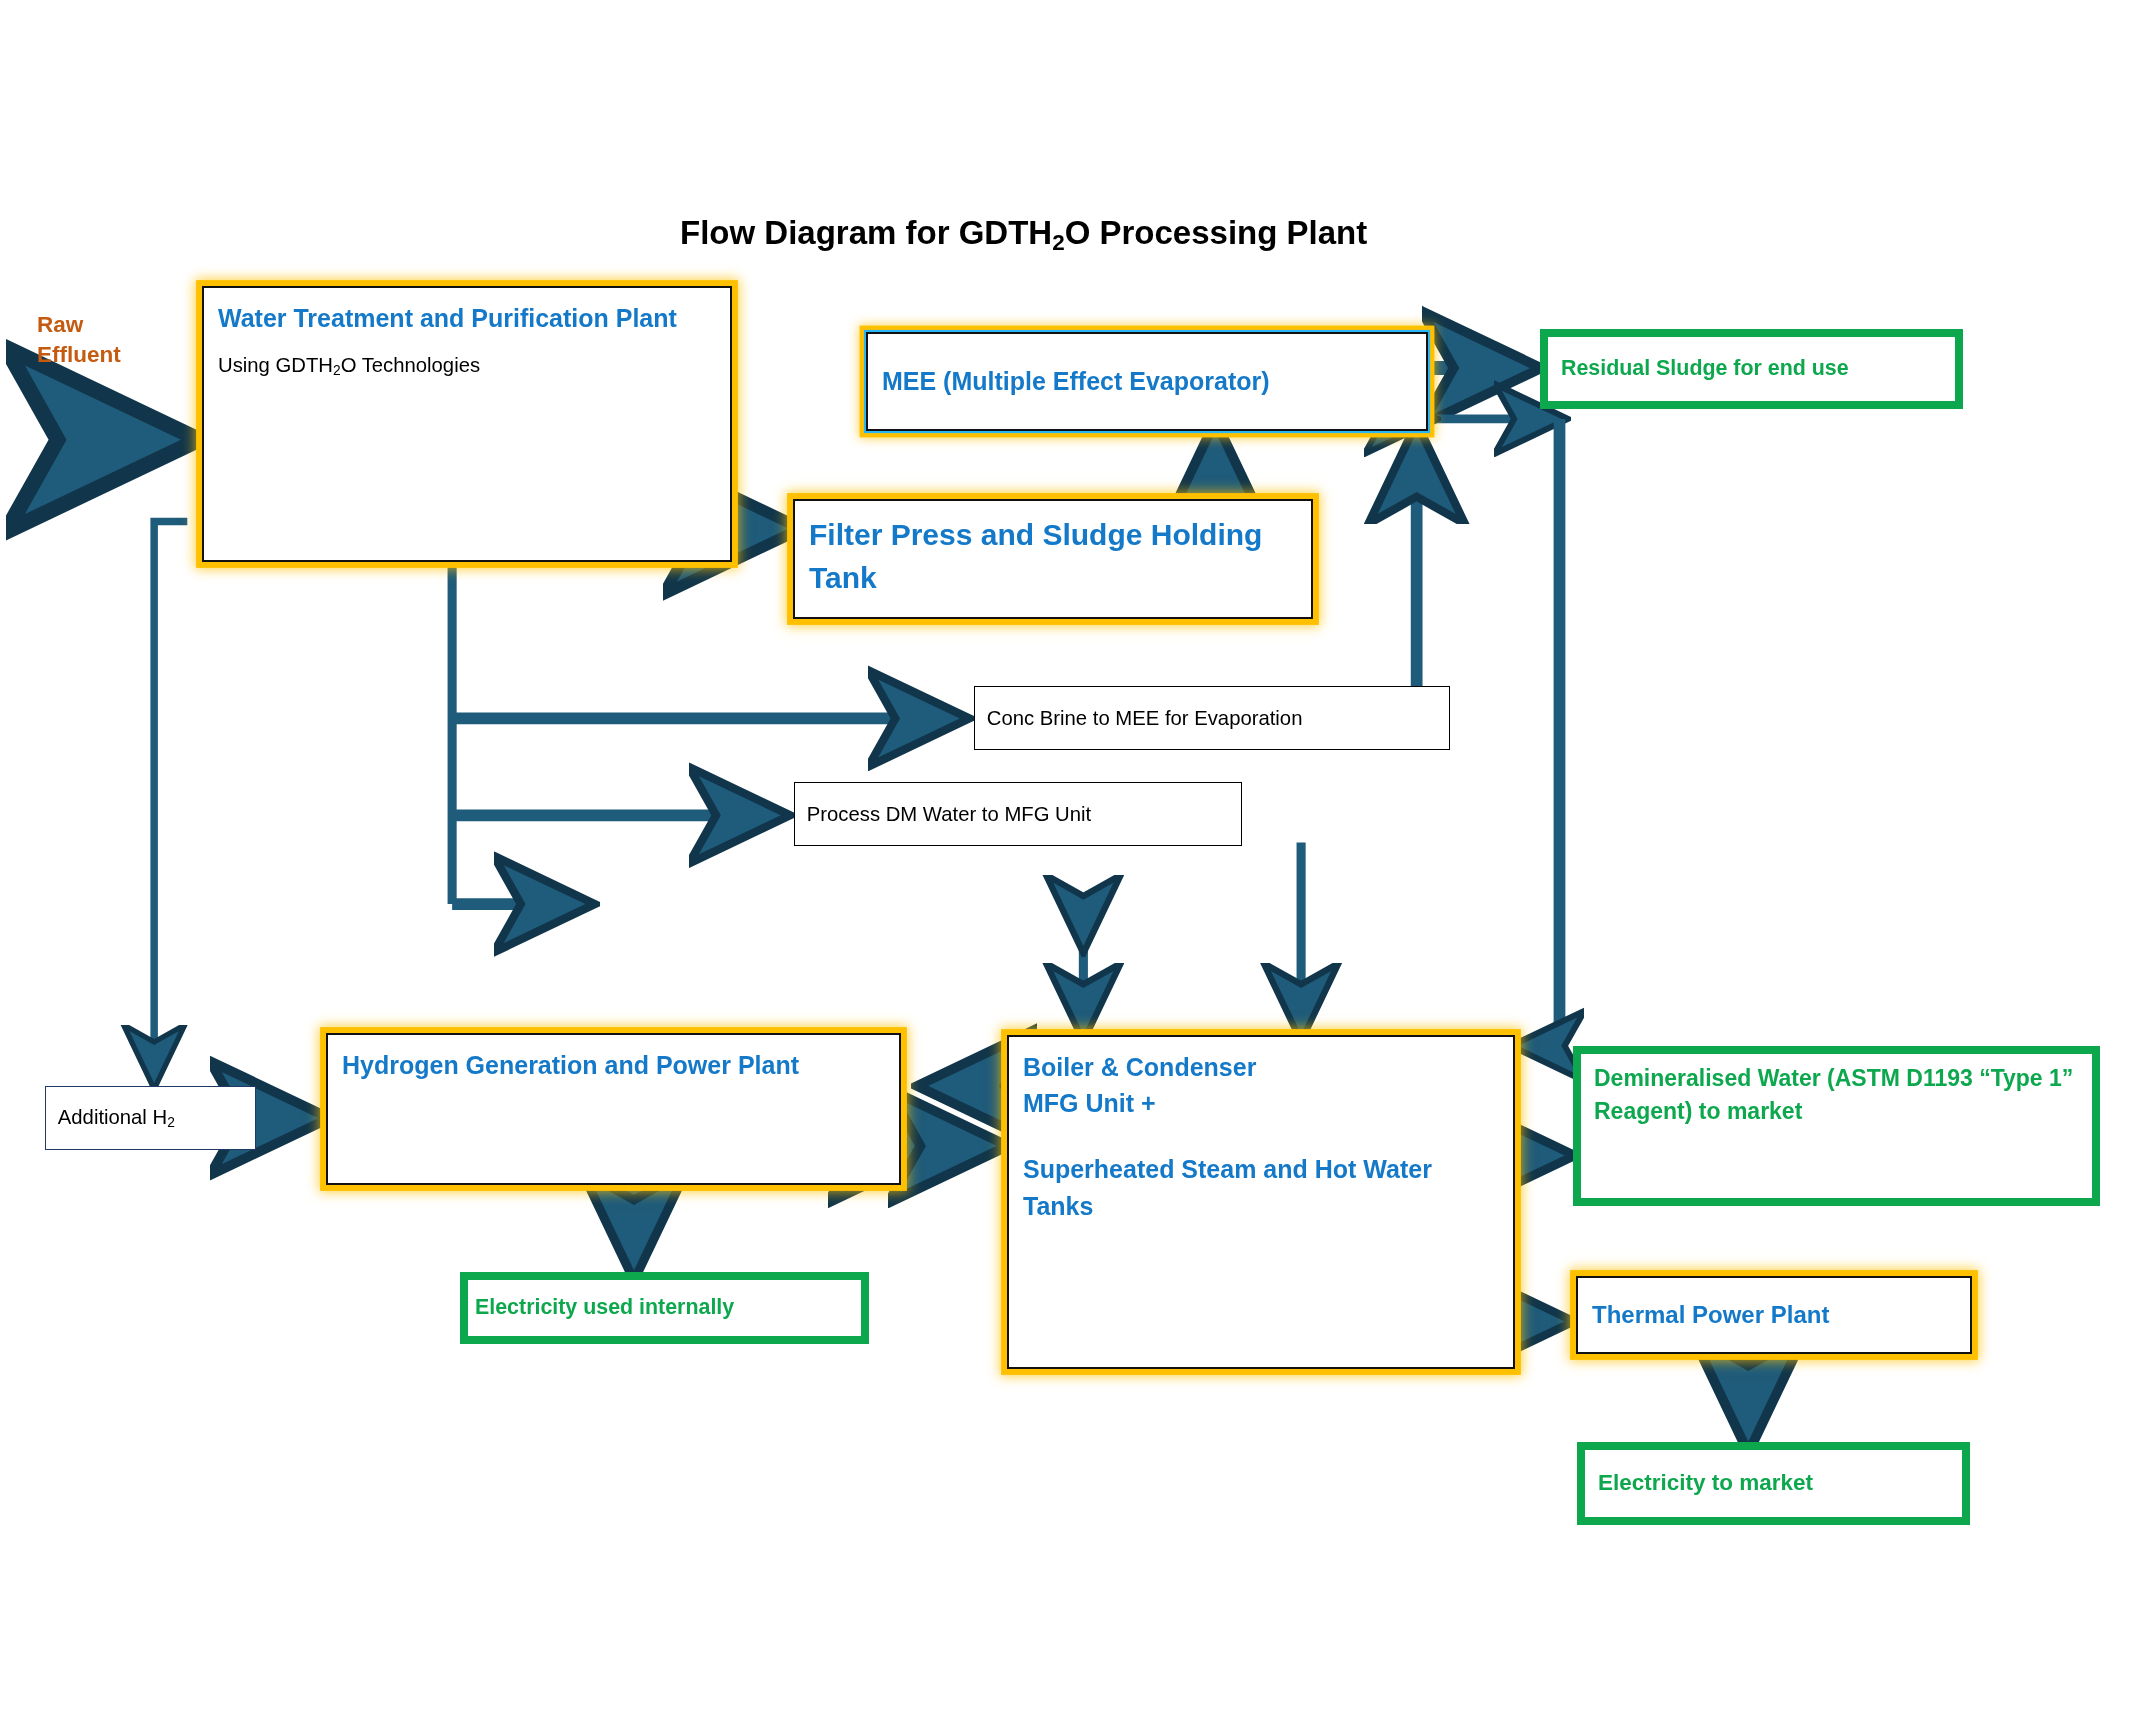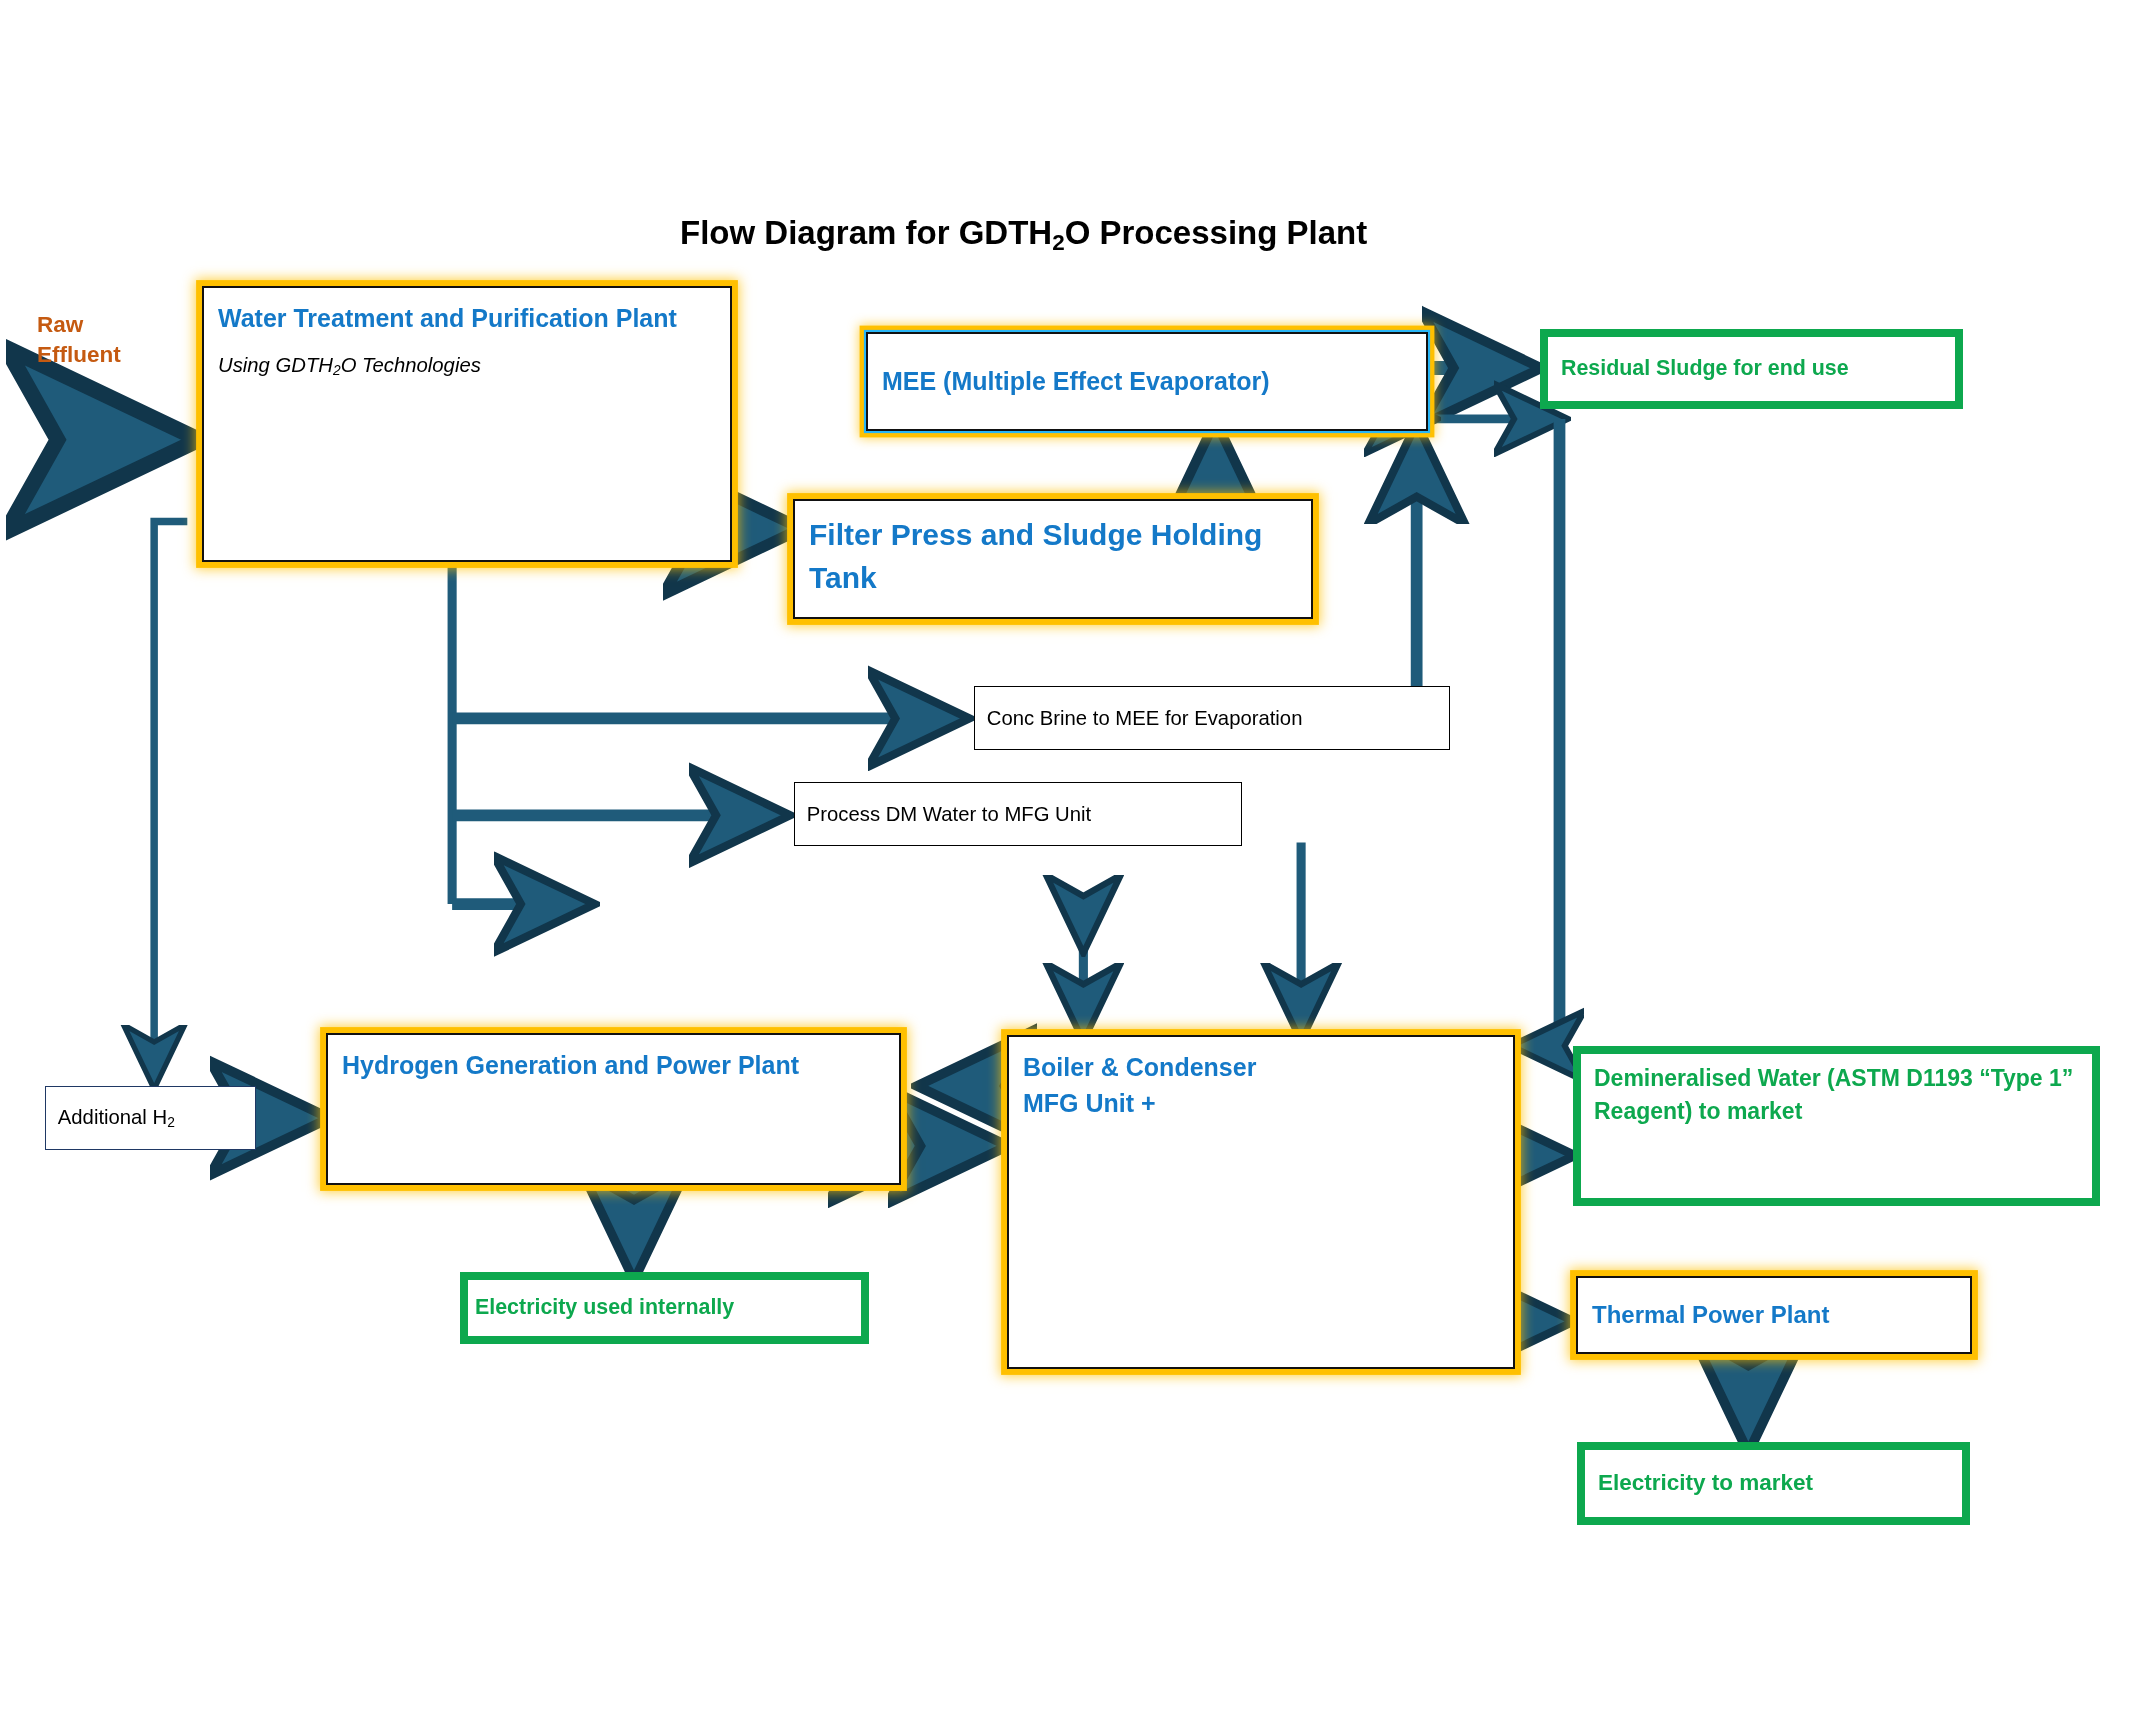--- a/index.html
+++ b/index.html
@@ -162,21 +162,21 @@
     <span>Flow Diagram for GDTH<sub>2</sub>O Processing Plant</span>
   </div>
 
   <div id="raw-effluent" style="left:37px; top:310px; font-size:22.5px;">
     <div>Raw</div>
     <div>Effluent</div>
   </div>
 
   <div class="node proc" style="left:202px; top:286px; width:530px; height:276px; font-size:25px;">
     <div style="margin-bottom:15px;">Water Treatment and Purification Plant</div>
-    <div style="color:#000000;font-weight:normal;font-size:20.3px;font-style:italic;">Using GDTH<sub>2</sub>O Technologies</div>
+    <div style="color:#000000;font-weight:normal;font-size:20.3px;">Using GDTH<sub>2</sub>O Technologies</div>
   </div>
 
   <div class="node outcome" style="left:1540px; top:329px; width:423px; height:80px; font-size:21.4px; display:flex; align-items:center;">
     <div>Residual Sludge for end use</div>
   </div>
 
   <div class="node proc cyanline" style="left:866px; top:332px; width:562px; height:99px; font-size:25px; display:flex; align-items:center;">
     <div>MEE (Multiple Effect Evaporator)</div>
   </div>
 
@@ -198,20 +198,21 @@
   </div>
 
   <div class="node proc" style="left:326px; top:1033px; width:575px; height:152px; font-size:25px;">
     <div>Hydrogen Generation and Power Plant</div>
   </div>
 
   <div class="node proc" style="left:1007px; top:1035px; width:508px; height:334px; font-size:25px;">
     <div>Boiler &amp; Condenser</div>
     <div>MFG Unit +</div>
     <div style="height:30px;"></div>
+    <div>Superheated Steam  and Hot Water Tanks</div>
   </div>
 
   <div class="node outcome" style="left:1573px; top:1046px; width:527px; height:160px; font-size:23px;">
     <div>Demineralised Water (ASTM D1193 “Type 1” Reagent) to market</div>
   </div>
 
   <div class="node proc" style="left:1576px; top:1276px; width:396px; height:78px; font-size:24px; display:flex; align-items:center;">
     <div>Thermal Power Plant</div>
   </div>
 

